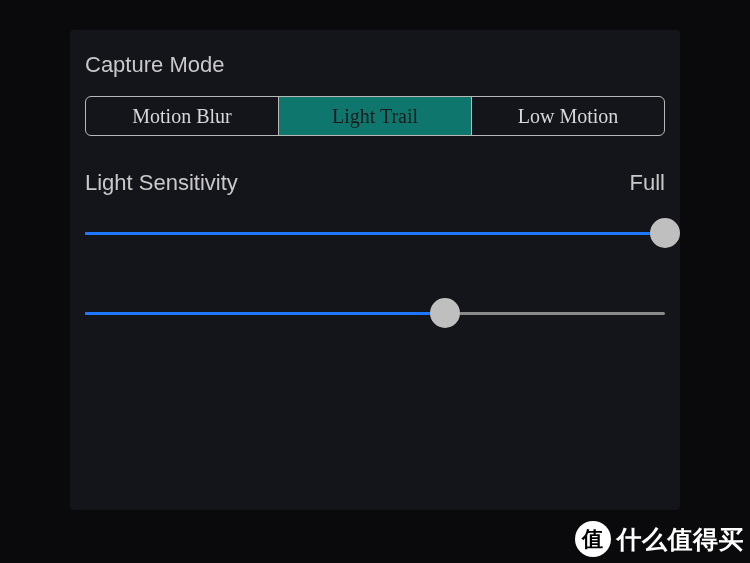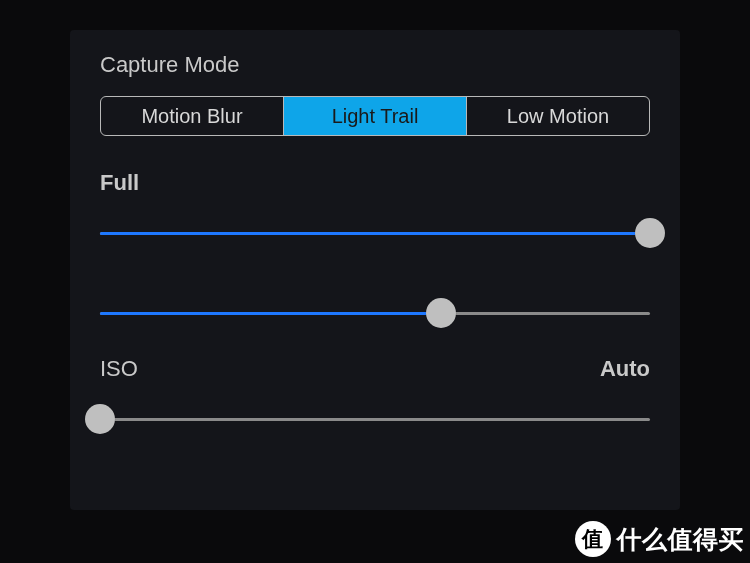--- a/index.html
+++ b/index.html
@@ -11,62 +11,63 @@
     position: relative;
   }
   .panel {
     position: absolute;
     left: 70px;
     top: 30px;
     width: 610px;
     height: 480px;
     background: #14151a;
     border-radius: 4px;
-    padding: 22px 30px;
+    padding: 22px 15px;
   }
   .section-title {
     font-size: 22px;
     font-weight: 400;
     color: #c9c9c9;
     margin-bottom: 18px;
   }
   .seg {
     display: flex;
     width: 100%;
     border: 1.5px solid #b8b8b8;
     border-radius: 6px;
     overflow: hidden;
     height: 40px;
     margin-bottom: 34px;
+    font-family: Liberation Serif, serif;
   }
   .seg-item {
     flex: 1;
     display: flex;
     align-items: center;
     justify-content: center;
     font-size: 20px;
     color: #d8d8d8;
     cursor: pointer;
     user-select: none;
   }
   .seg-item + .seg-item { border-left: 1.5px solid #b8b8b8; }
   .seg-item.selected {
-    background: #0ea5e9;
+    background: #0f766e;
     color: #1a1a1a;
   }
   .setting { margin-bottom: 28px; }
   .setting-row {
     display: flex;
     justify-content: space-between;
     align-items: baseline;
     font-size: 22px;
     color: #c9c9c9;
     margin-bottom: 22px;
   }
-  .setting-row .val { color: #c9c9c9; font-weight: bold; }
+  .setting-row .val { color: #c9c9c9; }
   .slider {
     position: relative;
     height: 30px;
     display: flex;
     align-items: center;
     cursor: pointer;
   }
   .track {
     position: absolute;
     left: 0; right: 0;
@@ -127,49 +128,39 @@
   <div class="section-title">Capture Mode</div>
 
   <div class="seg">
     <div class="seg-item">Motion Blur</div>
     <div class="seg-item selected">Light Trail</div>
     <div class="seg-item">Low Motion</div>
   </div>
 
   <div class="setting">
     <div class="setting-row">
+      <span>Light Sensitivity</span>
       <span class="val">Full</span>
     </div>
     <div class="slider">
       <div class="track"></div>
       <div class="fill" style="width:100%"></div>
       <div class="thumb" style="left:100%"></div>
     </div>
   </div>
 
   <div class="setting">
     <div class="setting-row">
     </div>
     <div class="slider">
       <div class="track"></div>
       <div class="fill" style="width:62%"></div>
       <div class="thumb" style="left:62%"></div>
     </div>
   </div>
 
-  <div class="setting">
-    <div class="setting-row">
-      <span>ISO</span>
-      <span class="val">Auto</span>
-    </div>
-    <div class="slider">
-      <div class="track"></div>
-      <div class="fill" style="width:0%"></div>
-      <div class="thumb" style="left:0%"></div>
-    </div>
-  </div>
 
 </div>
 
 <div class="watermark">
   <div class="wm-badge">值</div>
   <div class="wm-text">什么值得买</div>
 </div>
 
 </body></html>

